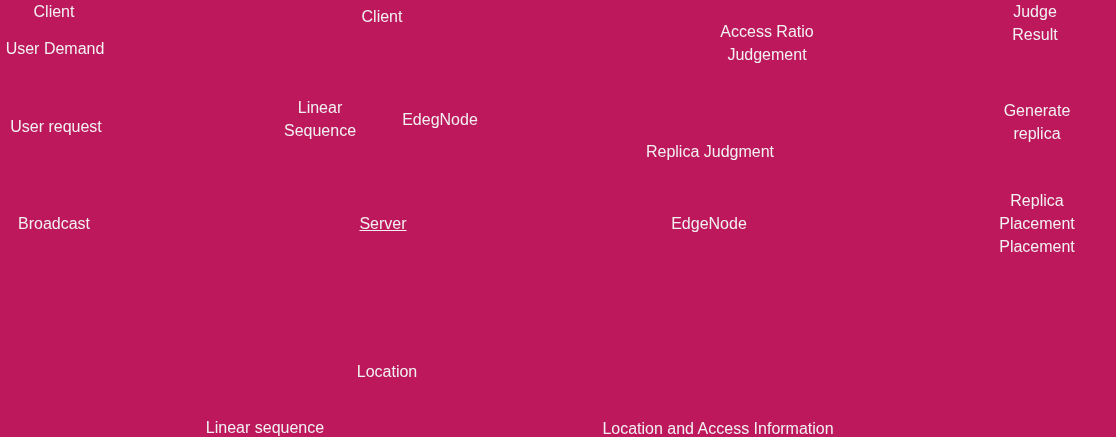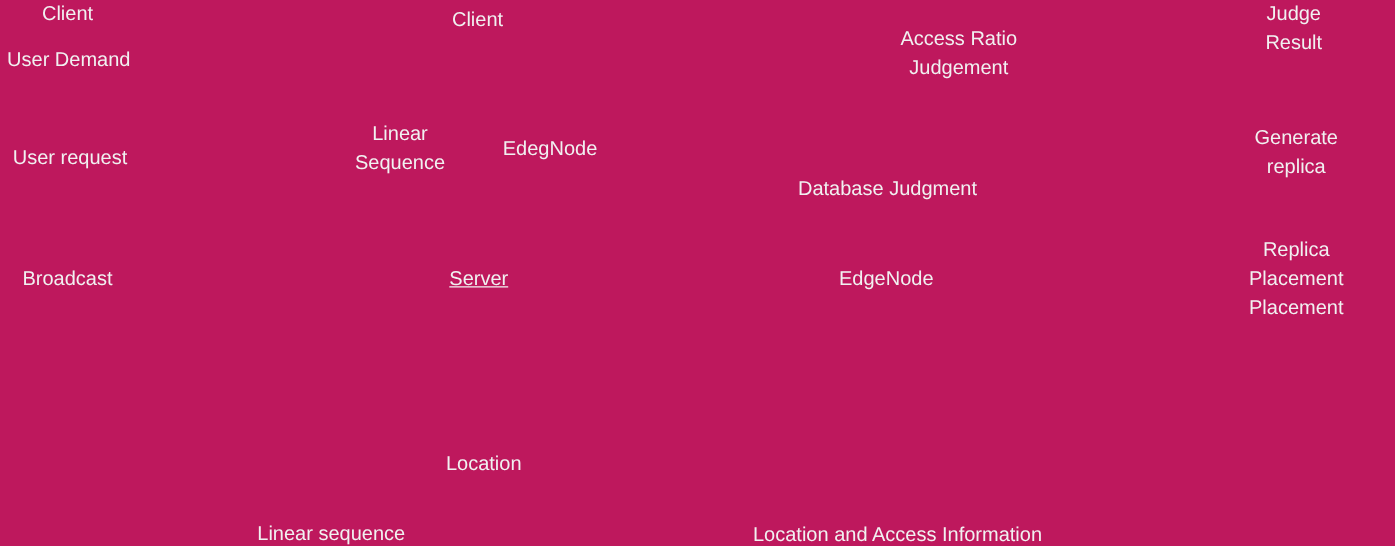--- a/index.html
+++ b/index.html
@@ -35,20 +35,20 @@
   <div class="lbl" style="left:54px;   top:212px;">Broadcast</div>
   <div class="lbl" style="left:382px;  top:5px;">Client</div>
   <div class="lbl" style="left:320px;  top:96px;">Linear
 Sequence</div>
   <div class="lbl" style="left:440px;  top:108px;">EdegNode</div>
   <div class="lbl" style="left:383px;  top:212px;text-decoration:underline;">Server</div>
   <div class="lbl" style="left:387px;  top:360px;">Location</div>
   <div class="lbl" style="left:265px;  top:416px;">Linear sequence</div>
   <div class="lbl" style="left:767px;  top:20px;">Access Ratio
 Judgement</div>
-  <div class="lbl" style="left:710px;  top:140px;">Database Judgment</div>
+  <div class="lbl" style="left:710px;  top:140px;">Replica Judgment</div>
   <div class="lbl" style="left:709px;  top:212px;">EdgeNode</div>
   <div class="lbl" style="left:718px;  top:417px;">Location and Access Information</div>
   <div class="lbl" style="left:1035px; top:0;">Judge Result</div>
   <div class="lbl" style="left:1037px; top:99px;text-align:center;">Generate  replica</div>
   <div class="lbl" style="left:1037px; top:189px;">Replica Placement
 Placement</div>
 </div>
 
 </body></html>

